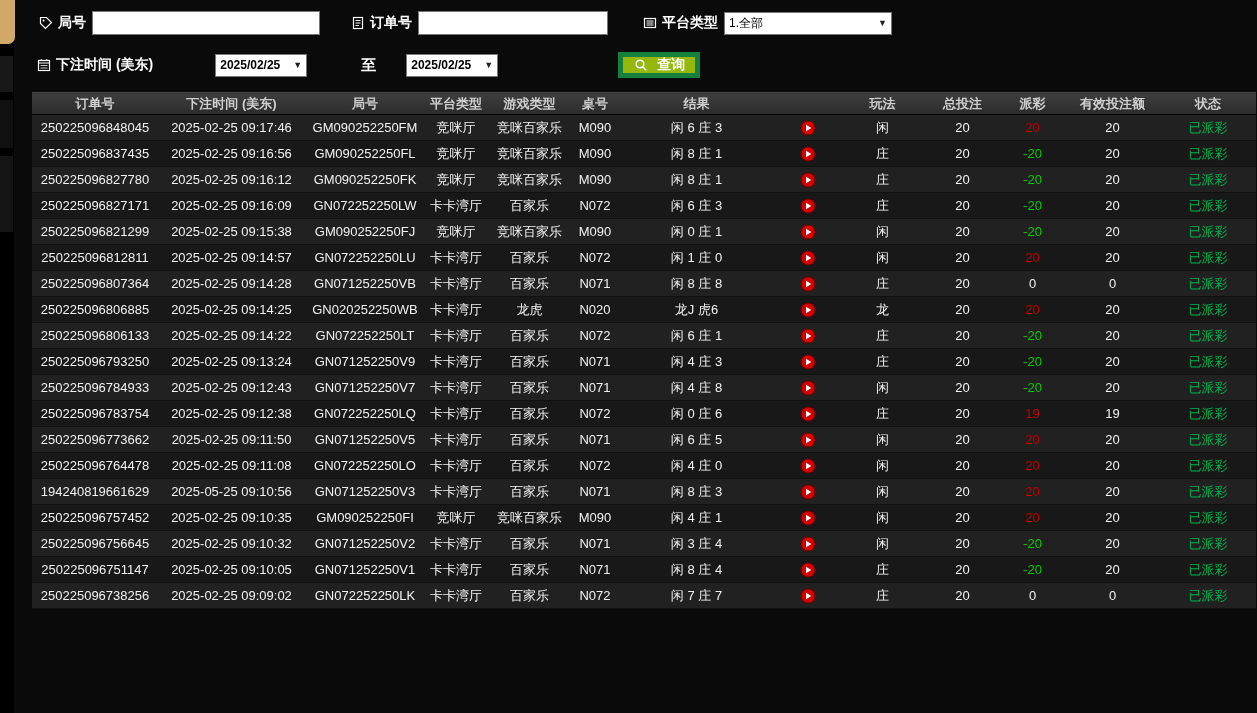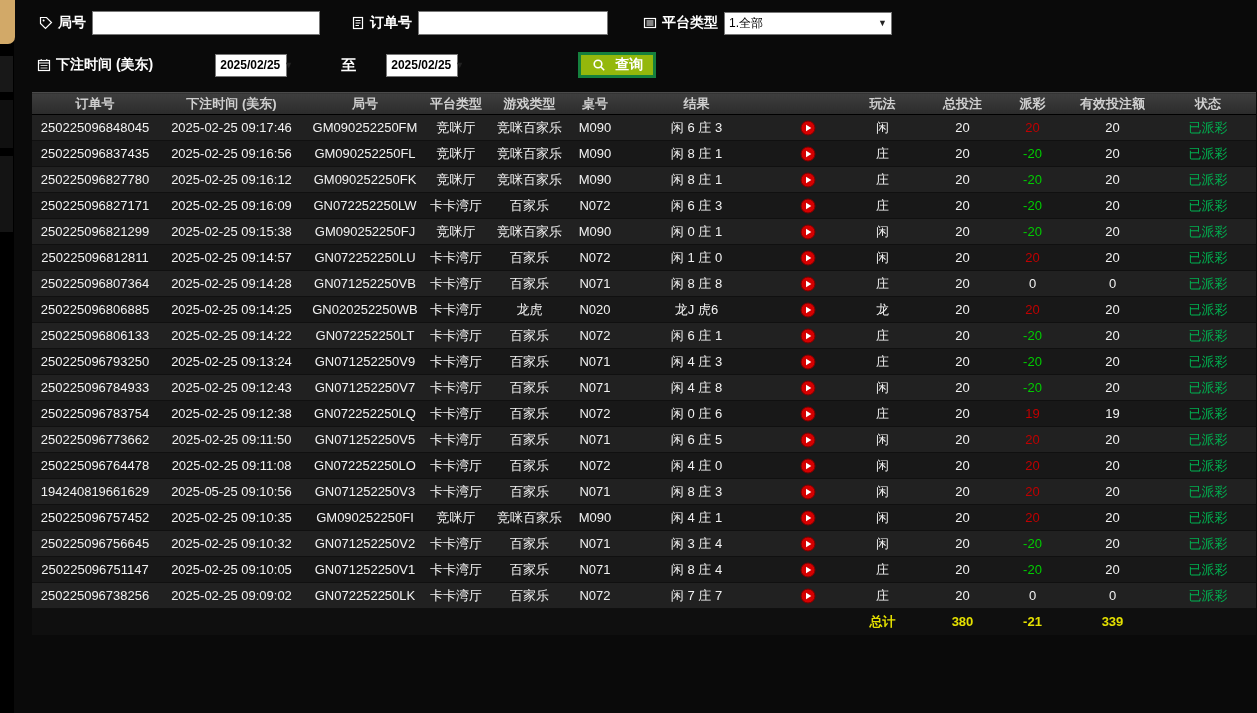--- a/index.html
+++ b/index.html
@@ -25,25 +25,25 @@
   .filter-row + .filter-row { margin-top:12px; }
   .fgroup { display:flex; align-items:center; }
   .ficon { display:inline-flex; width:16px; height:16px; margin-right:4px; align-items:center; justify-content:center; }
   .flabel { font-size:14px; font-weight:bold; color:#fff; white-space:nowrap; }
   .txt-input { height:24px; border:1px solid #777; background:#fff; color:#000;
     font-size:13px; padding:0 4px; margin-left:6px; font-family:inherit; }
   .fselect, .fdate { height:23px; background:#fff; color:#000; border:1px solid #777;
     display:flex; align-items:center; justify-content:space-between;
     font-size:12px; font-weight:bold; padding:0 4px; cursor:pointer; }
   .fselect { width:168px; margin-left:6px; font-weight:normal; }
-  .fdate { width:72px;text-align:right; }
+  .fdate { width:92px;text-align:right; }
   .sel-arrow, .date-arrow { font-size:9px; color:#222; margin-left:4px; }
   .to-label { font-size:15px; font-weight:bold; color:#fff; }
   .query-btn { height:26px; min-width:72px; margin-left:120px; padding:0 10px;
-    background:var(--query_button_green,#94b80c); border:3px solid #15803d;
+    background:var(--query_button_green,#94b80c); border:5px solid #15803d;
     color:#fff; font-size:14px; font-weight:bold; display:inline-flex;
     align-items:center; gap:4px; cursor:pointer; font-family:inherit; }
 
   
   .bet-table { margin-top:12px; width:1224px; border-collapse:collapse; table-layout:fixed; }
   .bet-table th {
     height:22px; background:linear-gradient(#3e3e3e,#2b2b2b); color:#cfcfcf;
     font-size:13px; font-weight:bold; text-align:center; border-top:1px solid #4a4a4a;
     border-bottom:1px solid #000; overflow:hidden; white-space:nowrap;
   }
@@ -566,25 +566,17 @@
                   <circle cx="8" cy="8" r="7" fill="#d40000" stroke="#7a0000" stroke-width="1"></circle>
                   <path d="M6 4.8 L11.3 8 L6 11.2 Z" fill="#fff"></path>
                 </svg>
               </span></td>
             <td>庄</td>
             <td>20</td>
             <td class="pay-zero">0</td>
             <td>0</td>
             <td class="status-cell">已派彩</td>
           </tr>
-          <tr class="summary-row">
-            <td colspan="8"></td>
-            <td>总计</td>
-            <td>380</td>
-            <td>-21</td>
-            <td>339</td>
-            <td></td>
-          </tr>
         </tbody>
     </table>
 
   </div>
 </div>
 
 </body></html>

